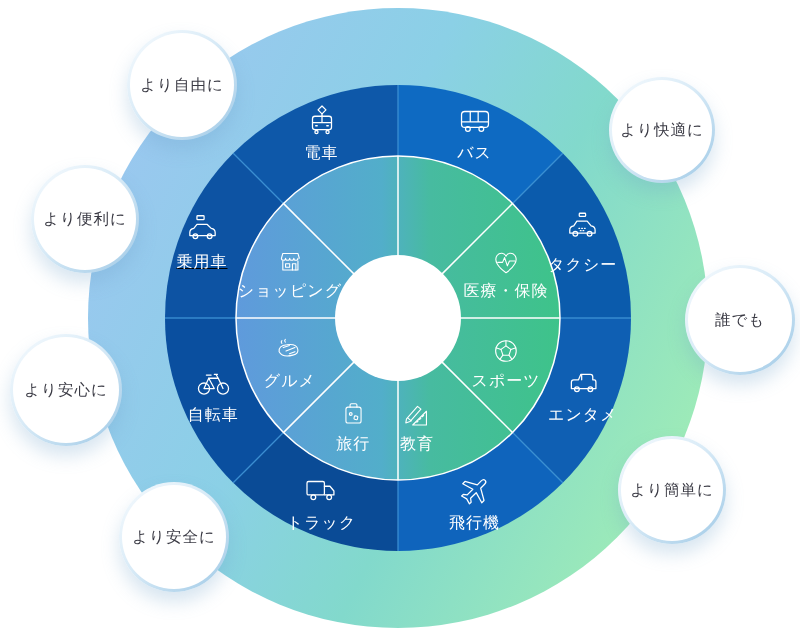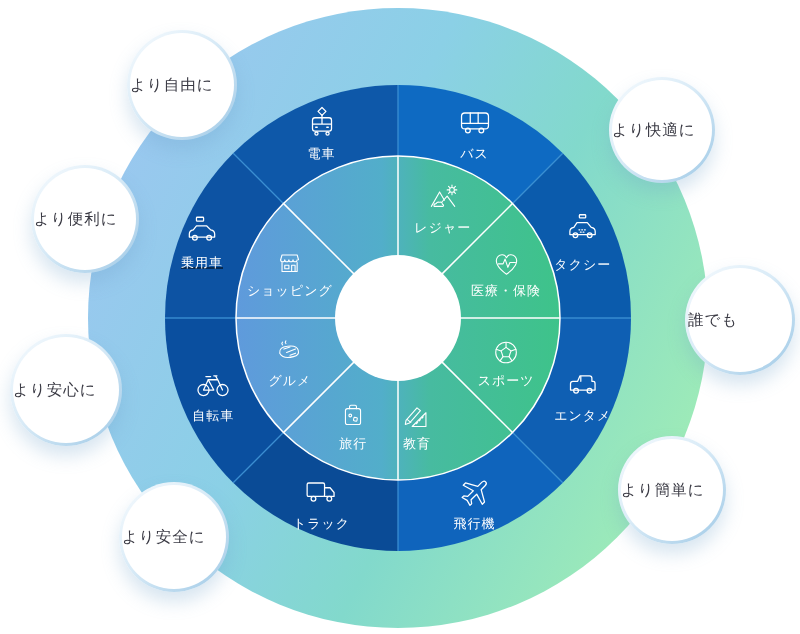--- a/index.html
+++ b/index.html
@@ -5,26 +5,26 @@
   html,body{margin:0;padding:0;background:#ffffff;}
   body{width:800px;height:634px;overflow:hidden;font-family:"Liberation Sans","DejaVu Sans",sans-serif;}
   .stage{position:relative;width:800px;height:634px;background:#fff;}
   #wheel-layer{position:absolute;inset:0;}
   #wheel-layer svg{position:absolute;top:0;left:0;display:block;}
   #items-layer,#bubbles-layer{position:absolute;inset:0;}
   .wheel-item{position:absolute;display:flex;flex-direction:column;align-items:center;gap:3px;
               transform:translate(-50%,-50%);pointer-events:none;}
   .w-icon{display:block;line-height:0;}
   .ic *{stroke:#ffffff;fill:none;stroke-width:1.6;stroke-linecap:round;stroke-linejoin:round;}
-  .w-label{color:#ffffff;font-size:13px;letter-spacing:1px;white-space:nowrap;}
+  .w-label{color:#ffffff;font-size:16px;letter-spacing:1px;white-space:nowrap;}
   .bubble{position:absolute;border-radius:50%;transform:translate(-50%,-50%);
           background:linear-gradient(135deg,#f7fbfe 0%,#d9ebf7 45%,#9fc9e6 100%);
           box-shadow:0 10px 18px rgba(110,160,200,.28);display:flex;}
   .bubble-core{flex:1;margin:3px;border-radius:50%;background:#ffffff;
-               display:flex;align-items:center;}
+               display:flex;align-items:center;justify-content:center;}
   .bubble-label{color:#3a3a44;font-size:15.5px;letter-spacing:1px;white-space:nowrap;}
 </style>
 </head>
 <body>
 
 <div class="stage">
   <div id="wheel-layer">
       <svg width="800" height="634" viewBox="0 0 800 634" xmlns="http://www.w3.org/2000/svg">
         <defs>
           <linearGradient id="og" x1="0%" y1="25%" x2="100%" y2="75%">
@@ -137,30 +137,20 @@
       </div>
       <div class="wheel-item" style="left: 202px; top: 241.5px; text-decoration: underline;">
         <span class="w-icon"><svg class="ic" width="38" height="38" viewBox="0 0 48 48">
             <rect x="17" y="6" width="9" height="5" rx="1"></rect>
             <path d="M8 31 v-4 q0-4 5-5 l4 -5 h13 l5 5 q5 1 5 5 v4 z"></path>
             <circle cx="15" cy="32" r="3"></circle>
             <circle cx="33" cy="32" r="3"></circle>
           </svg></span>
         <span class="w-label">乗用車</span>
       </div>
-      <div class="wheel-item" style="left: 442.8px; top: 209.9px;">
-        <span class="w-icon"><svg class="ic" width="33" height="33" viewBox="0 0 48 48">
-            <circle cx="37" cy="10" r="3.5"></circle>
-            <path d="M37 3 v2.5 M37 14.5 v2.5 M30 10 h2.5 M41.5 10 h2.5 M32 5 l1.8 1.8 M40.2 13.2 l1.8 1.8 M42 5 l-1.8 1.8 M33.8 13.2 l-1.8 1.8"></path>
-            <path d="M7 34 L19 13 l7 12"></path>
-            <path d="M22 28 l8 -9 11 15"></path>
-            <path d="M11 34 q-1 -4 3 -4 q1 -3 5 -2 q4 -1 4 3 q3 1 1 3 z"></path>
-          </svg></span>
-        <span class="w-label">レジャー</span>
-      </div>
       <div class="wheel-item" style="left: 506.1px; top: 273.2px;">
         <span class="w-icon"><svg class="ic" width="33" height="33" viewBox="0 0 48 48">
             <path d="M24 41 C12 33 6 23 11 16 c4 -5 11 -4 13 1 c2 -5 9 -6 13 -1 c5 7 -1 17 -13 25 z"></path>
             <path d="M12 26 h7 l3 -7 4 12 3 -7 h8"></path>
           </svg></span>
         <span class="w-label">医療・保険</span>
       </div>
       <div class="wheel-item" style="left: 506.1px; top: 362.8px;">
         <span class="w-icon"><svg class="ic" width="33" height="33" viewBox="0 0 48 48">
             <circle cx="24" cy="24" r="15"></circle>

